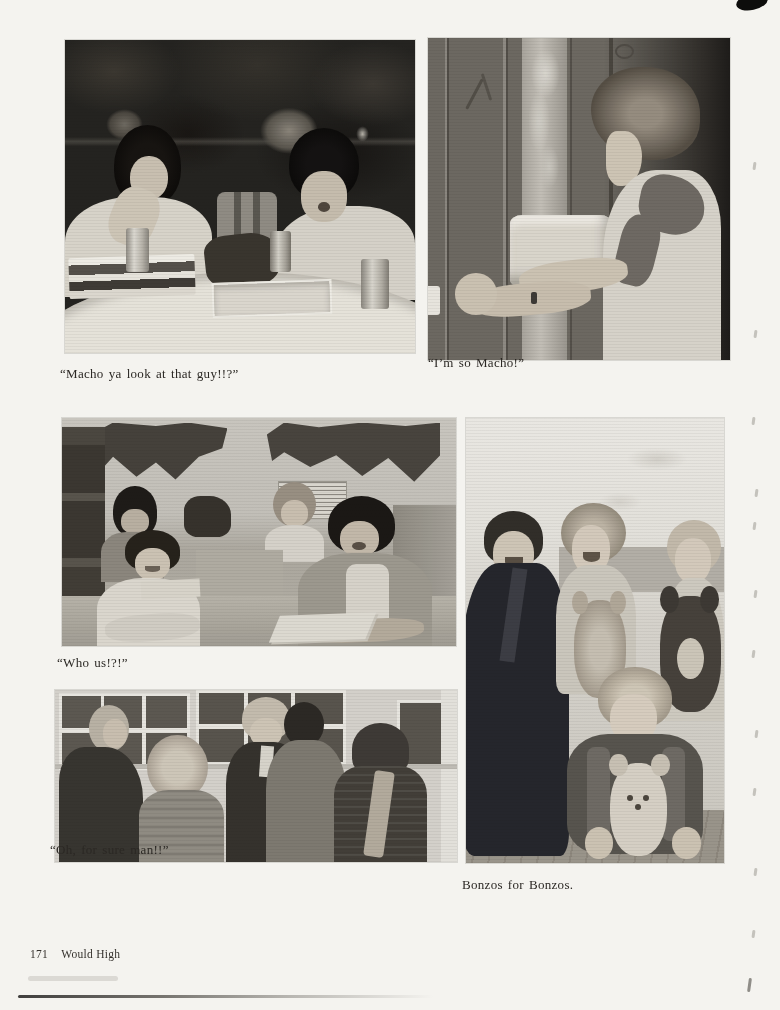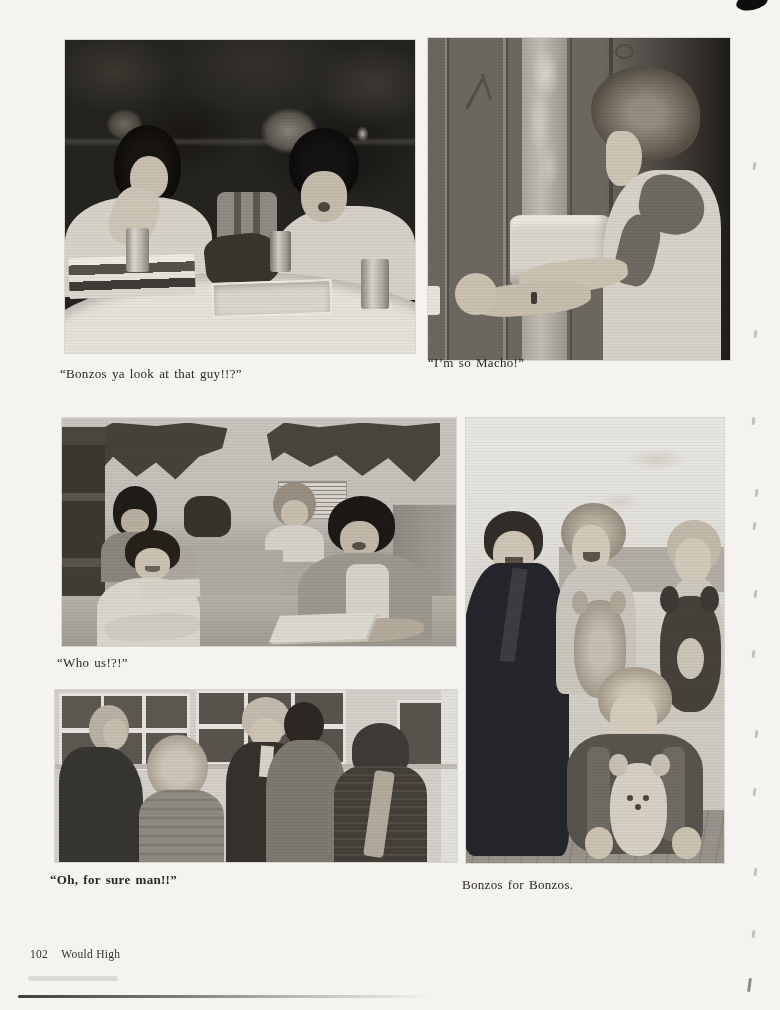--- a/index.html
+++ b/index.html
@@ -164,21 +164,21 @@
   .p5-dBear::before{content:"";position:absolute;left:-2%;top:-10%;width:32%;height:24%;background:#c8c1b4;border-radius:50%;box-shadow:42px 0 0 #c8c1b4;}
   .p5-dBear::after{content:"";position:absolute;left:30%;top:34%;width:6px;height:6px;background:#4a443c;border-radius:50%;box-shadow:16px 0 0 #4a443c,8px 9px 0 #4a443c;}
   .p5-dFootL{left:46%;top:92%;width:11%;height:7%;background:#cdc3b3;border-radius:50%;}
   .p5-dFootR{left:80%;top:92%;width:11%;height:7%;background:#cdc3b3;border-radius:50%;}
 
   
   .caption{position:absolute;font-size:13px;color:#2b2824;letter-spacing:.3px;word-spacing:1.5px;white-space:nowrap;}
   #cap1{left:60px;top:366px;}
   #cap2{left:428px;top:355px;}
   #cap3{left:57px;top:655px;}
-  #cap4{left:50px;top:872px;font-weight:bold;}
+  #cap4{left:50px;top:842px;}
   #cap5{left:462px;top:877px;}
   .footer{position:absolute;left:30px;top:948px;font-size:11.5px;color:#34312c;letter-spacing:.3px;}
   .footer .num{margin-right:13px;}
 
   
   .corner-blob{position:absolute;left:736px;top:-6px;width:32px;height:16px;background:#0d0d0c;border-radius:50%;transform:rotate(-12deg);}
   .edge-tick{position:absolute;width:3px;height:8px;background:#c4c2bc;border-radius:2px;transform:rotate(8deg);}
   .edge-tick.dark{background:#8f8d88;height:14px;}
   .bottom-line{position:absolute;left:18px;top:995px;width:415px;height:3px;border-radius:2px;
     background:linear-gradient(90deg,#403f3d,#76746f 35%,#b7b5b0 65%,rgba(200,198,193,0));}
@@ -312,28 +312,28 @@
       <div class="p5-dBody"></div>
       <div class="p5-dShin1"></div>
       <div class="p5-dShin2"></div>
       <div class="p5-dBear"></div>
       <div class="p5-dFootL"></div>
       <div class="p5-dFootR"></div>
     </div>
     <div class="halftone"></div>
   </figure>
 
-  <div class="caption" id="cap1">“Bonzos ya look at that guy!!?”</div>
+  <div class="caption" id="cap1">“Macho ya look at that guy!!?”</div>
   <div class="caption" id="cap2">“I’m so Macho!”</div>
   <div class="caption" id="cap3">“Who us!?!”</div>
   <div class="caption" id="cap4">“Oh, for sure man!!”</div>
   <div class="caption" id="cap5">Bonzos for Bonzos.</div>
 
   <div class="footer">
-    <span class="num">102</span><span>Would High</span>
+    <span class="num">171</span><span>Would High</span>
   </div>
 
   <div class="corner-blob"></div>
   <div class="edge-tick" style="left:753px;top:162px;"></div>
   <div class="edge-tick" style="left:754px;top:330px;"></div>
   <div class="edge-tick" style="left:752px;top:417px;"></div>
   <div class="edge-tick" style="left:755px;top:489px;"></div>
   <div class="edge-tick" style="left:753px;top:522px;"></div>
   <div class="edge-tick" style="left:754px;top:590px;"></div>
   <div class="edge-tick" style="left:752px;top:650px;"></div>

